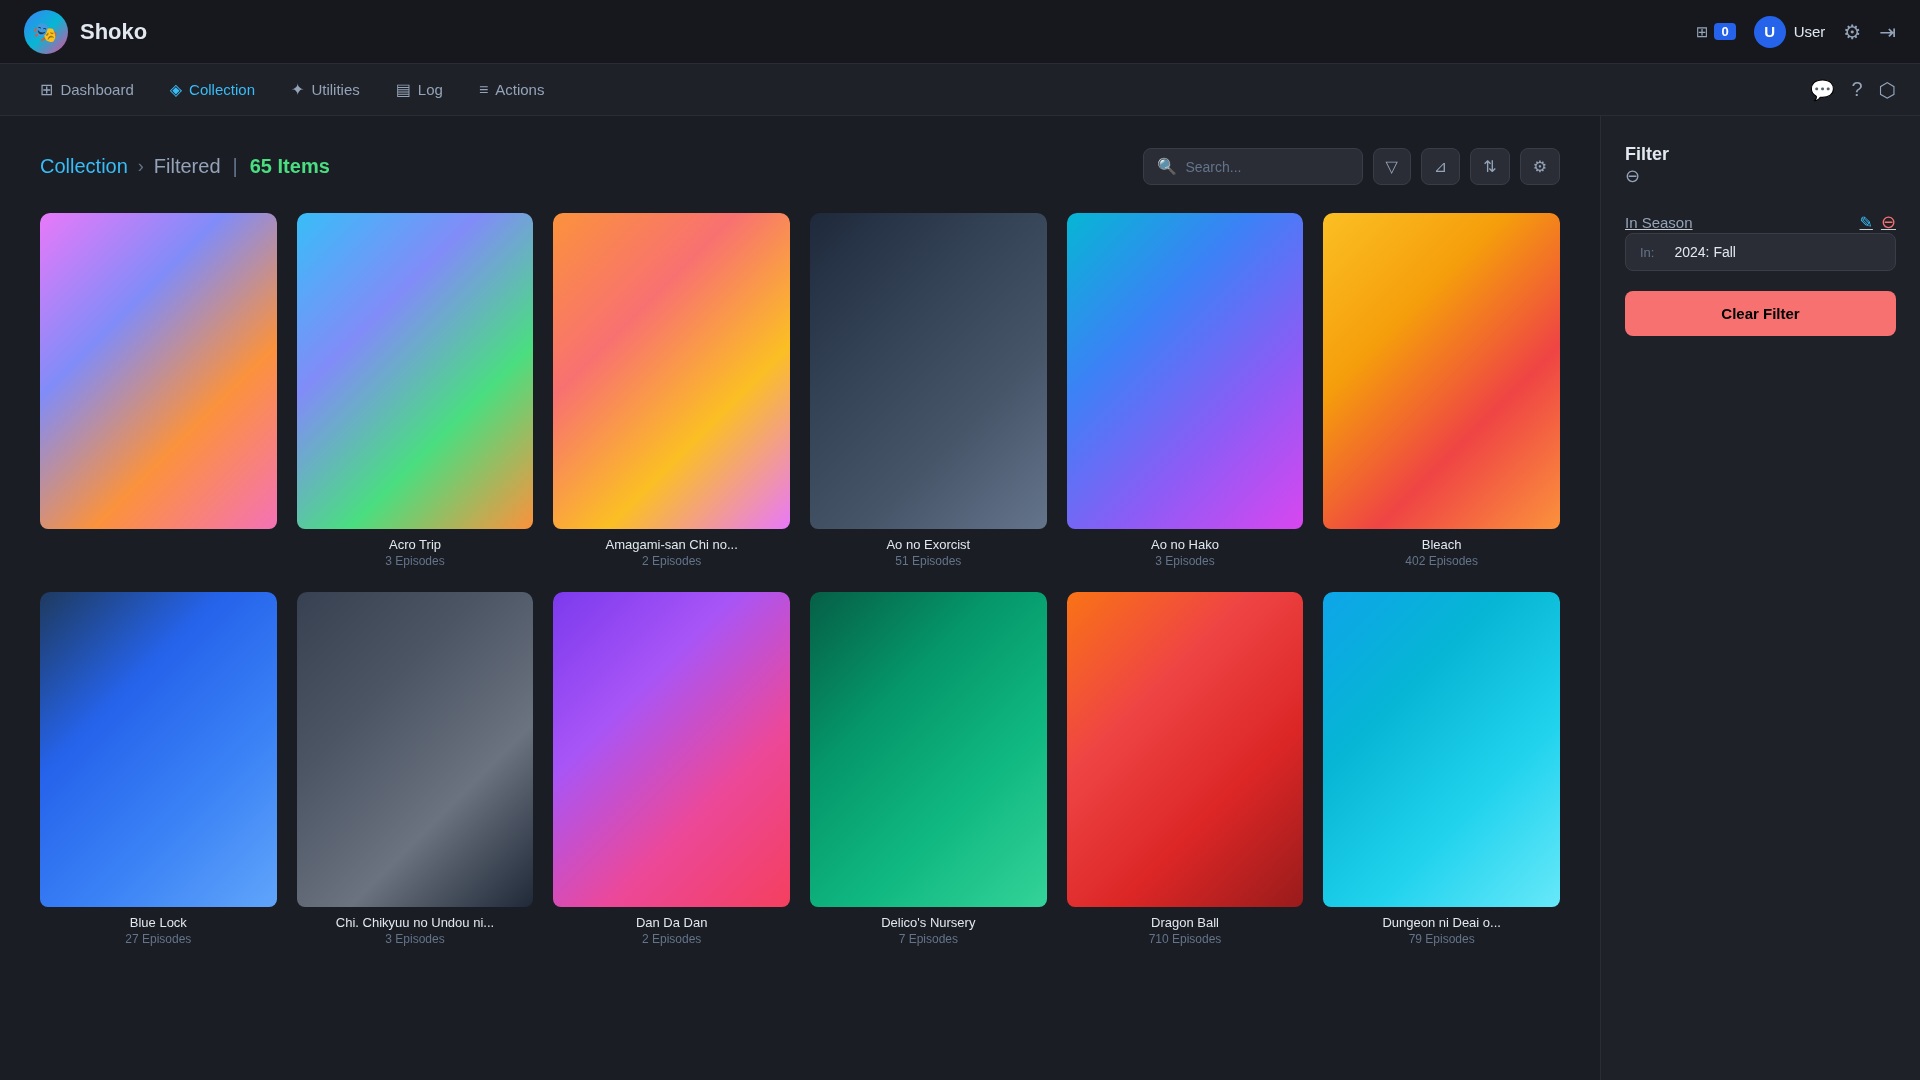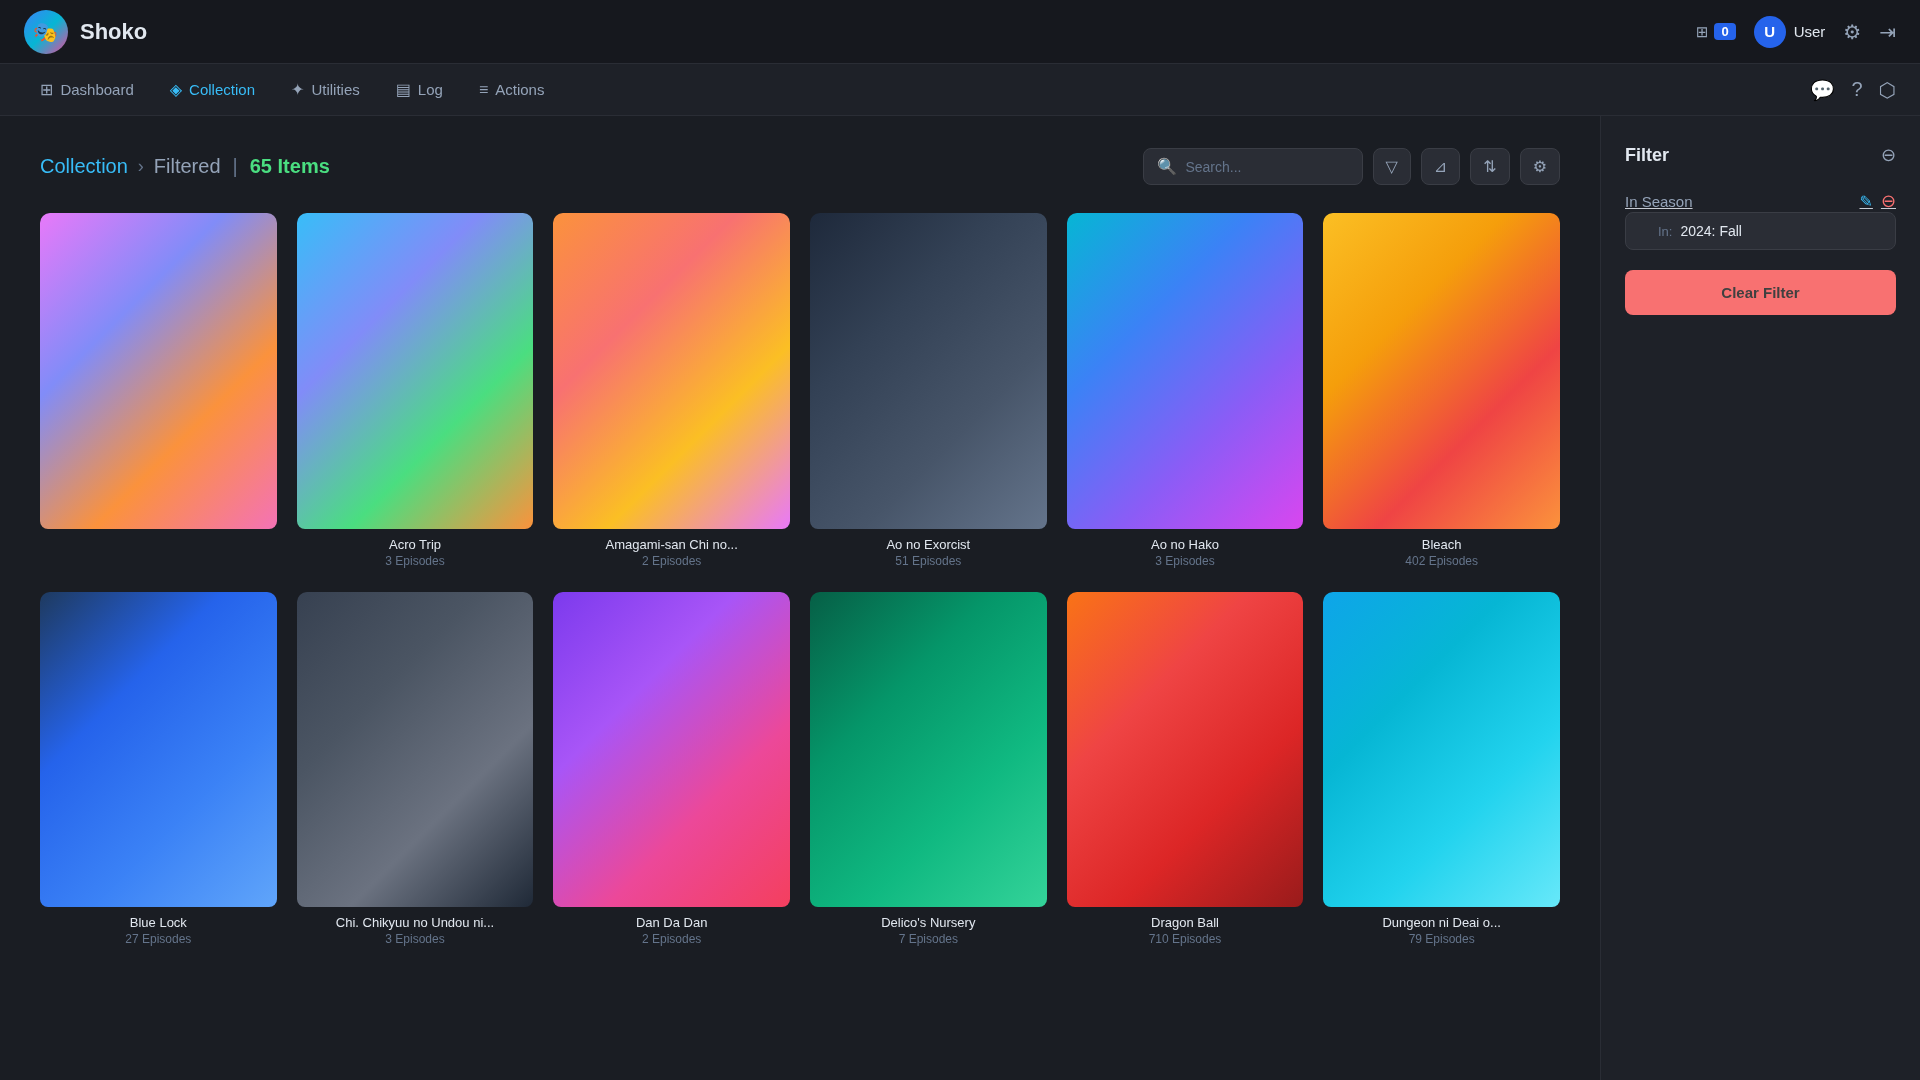--- a/index.html
+++ b/index.html
@@ -267,23 +267,24 @@
     
     .filter-sidebar {
       width: 320px;
       background: #1e2128;
       border-left: 1px solid #2a2d35;
       padding: 28px 24px;
       flex-shrink: 0;
     }
     .filter-header {
       display: flex;
-      align-items: center;
+      align-items: flex-start;
       justify-content: space-between;
       margin-bottom: 24px;
+      flex-direction: column;
     }
     .filter-title {
       font-size: 18px;
       font-weight: 600;
       color: #e2e8f0;
     }
     .filter-reset-btn {
       color: #94a3b8;
       font-size: 18px;
       cursor: pointer;
@@ -314,40 +315,40 @@
     }
     .filter-remove-icon {
       color: #f87171;
       font-size: 18px;
       cursor: pointer;
     }
     .filter-tag {
       background: #2a2d35;
       border: 1px solid #3a3d45;
       border-radius: 8px;
-      padding: 10px 32px;
+      padding: 10px 14px;
       font-size: 14px;
       color: #94a3b8;
       display: flex;
       align-items: center;
-      gap: 8px;
+      gap: 20px;
       margin-bottom: 12px;
     }
     .filter-tag-label {
       color: #64748b;
       font-size: 13px;
     }
     .filter-tag-value {
       color: #e2e8f0;
       font-size: 14px;
       font-weight: 500;
     }
     .clear-filter-btn {
       background: #f87171;
-      color: #404040;
+      color: #000000;
       border: none;
       border-radius: 8px;
       padding: 14px;
       font-size: 15px;
       font-weight: 600;
       cursor: pointer;
       width: 100%;
       text-align: center;
       transition: background 0.15s;
       margin-top: 8px;

